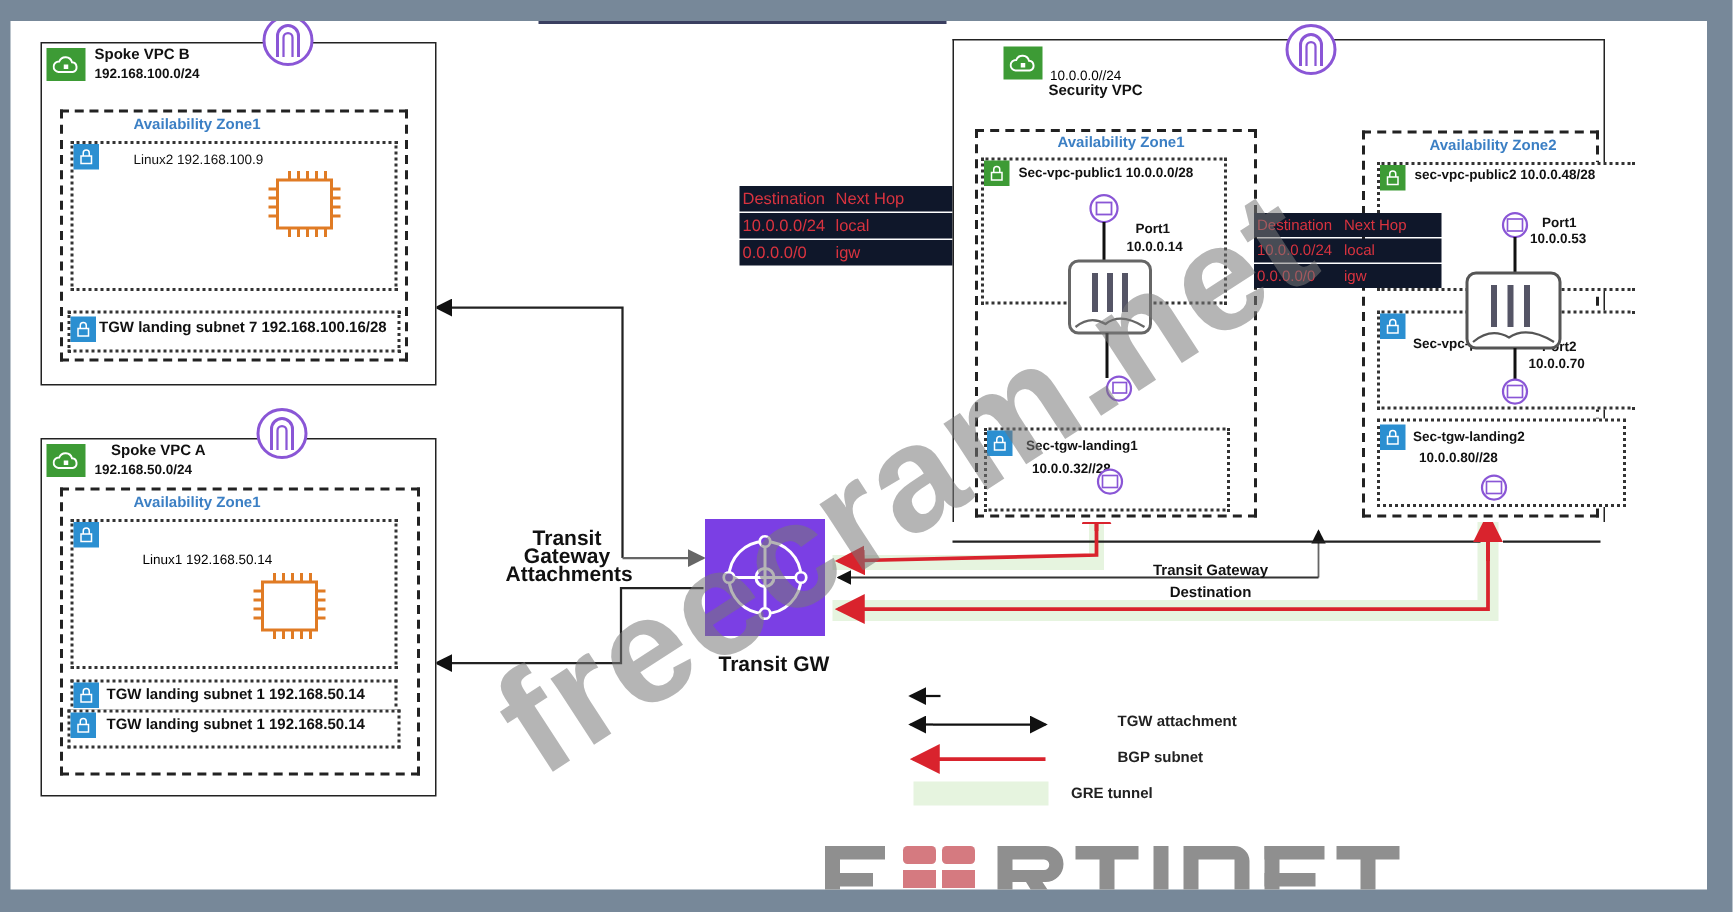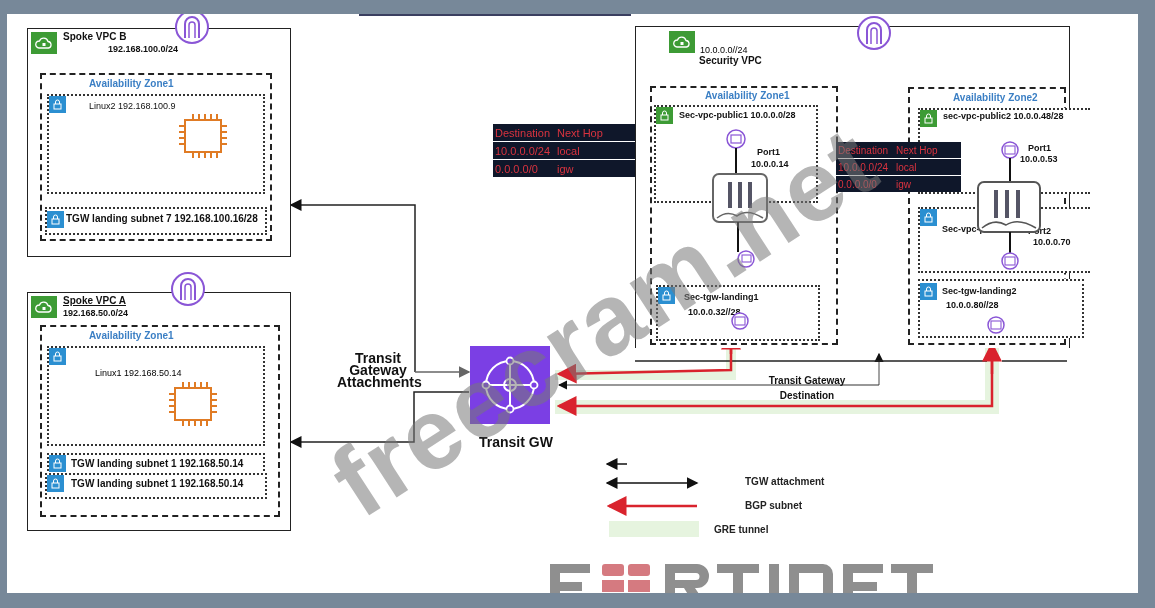--- a/index.html
+++ b/index.html
@@ -74,21 +74,21 @@
   </svg>
 
   <div class="vpc" style="left:20px;top:14px;width:262px;height:227px;">
     <div class="cloud" style="left:3px;top:3px;">
       <svg viewBox="0 0 18 14">
           <path d="M4,12 a3.5,3.5 0 0 1 0.5,-7 a4.5,4.5 0 0 1 8.5,0.5 a3.3,3.3 0 0 1 0.5,6.5 z" fill="none" stroke="#fff" stroke-width="1.3"></path>
           <rect x="7.5" y="7" width="3" height="3" fill="#fff"></rect>
         </svg>
     </div>
     <div class="abs t-bold s10" style="left:35px;top:2px;">Spoke VPC B</div>
-    <div class="abs t-bold s9" style="left:35px;top:15px;margin-left:45px;">192.168.100.0/24</div>
+    <div class="abs t-bold s9" style="left:35px;top:15px;">192.168.100.0/24</div>
     <div class="az" style="left:12px;top:44px;width:228px;height:164px;">
       <div class="abs az-label" style="left:16px;top:3px;">Availability Zone1</div>
       <div class="subnet" style="left:5px;top:19px;width:214px;height:96px;">
         <div class="lock blue" style="left:0;top:0;">
             <svg viewBox="0 0 11 11">
               <rect x="2" y="5" width="7" height="5" fill="none" stroke="#fff"></rect>
               <path d="M3.5,5 V3 a2,2 0 0 1 4,0 V5" fill="none" stroke="#fff"></path>
             </svg>
           </div>
         <div class="abs s9 t-bold" style="left:40px;top:5px;font-weight:normal;text-align:right;">Linux2  192.168.100.9</div>
@@ -134,21 +134,21 @@
       </svg>
   </div>
 
   <div class="vpc" style="left:20px;top:278px;width:262px;height:237px;">
     <div class="cloud" style="left:3px;top:3px;">
       <svg viewBox="0 0 18 14">
           <path d="M4,12 a3.5,3.5 0 0 1 0.5,-7 a4.5,4.5 0 0 1 8.5,0.5 a3.3,3.3 0 0 1 0.5,6.5 z" fill="none" stroke="#fff" stroke-width="1.3"></path>
           <rect x="7.5" y="7" width="3" height="3" fill="#fff"></rect>
         </svg>
     </div>
-    <div class="abs t-bold s10" style="left:35px;top:2px;text-decoration:underline;">Spoke VPC A</div>
+    <div class="abs t-bold s10" style="left:46px;top:2px;">Spoke VPC A</div>
     <div class="abs t-bold s9" style="left:35px;top:15px;font-weight:bold;">192.168.50.0/24</div>
     <div class="az" style="left:12px;top:32px;width:236px;height:188px;">
       <div class="abs az-label" style="left:16px;top:3px;">Availability Zone1</div>
       <div class="subnet" style="left:5px;top:19px;width:214px;height:96px;">
         <div class="lock blue" style="left:0;top:0;">
             <svg viewBox="0 0 11 11">
               <rect x="2" y="5" width="7" height="5" fill="none" stroke="#fff"></rect>
               <path d="M3.5,5 V3 a2,2 0 0 1 4,0 V5" fill="none" stroke="#fff"></path>
             </svg>
           </div>
@@ -269,21 +269,21 @@
       </div>
       <div class="subnet" style="left:8px;top:118px;width:170px;height:62px;border-right:none;">
         <div class="lock blue" style="left:0;top:0;">
             <svg viewBox="0 0 11 11">
               <rect x="2" y="5" width="7" height="5" fill="none" stroke="#fff"></rect>
               <path d="M3.5,5 V3 a2,2 0 0 1 4,0 V5" fill="none" stroke="#fff"></path>
             </svg>
           </div>
         <div class="abs t-bold s9" style="left:22px;top:15px;">Sec-vpc-private2</div>
         <div class="abs t-bold s9" style="left:108px;top:17px;">Port2</div>
-        <div class="abs t-bold s9" style="left:99px;top:28px;margin-left:14px;">10.0.0.70</div>
+        <div class="abs t-bold s9" style="left:99px;top:28px;">10.0.0.70</div>
       </div>
       <div class="subnet" style="left:8px;top:190px;width:162px;height:55px;">
         <div class="lock blue" style="left:0;top:2px;">
             <svg viewBox="0 0 11 11">
               <rect x="2" y="5" width="7" height="5" fill="none" stroke="#fff"></rect>
               <path d="M3.5,5 V3 a2,2 0 0 1 4,0 V5" fill="none" stroke="#fff"></path>
             </svg>
           </div>
         <div class="abs t-bold s9" style="left:22px;top:5px;">Sec-tgw-landing2</div>
         <div class="abs t-bold s9" style="left:26px;top:19px;">10.0.0.80//28</div>

